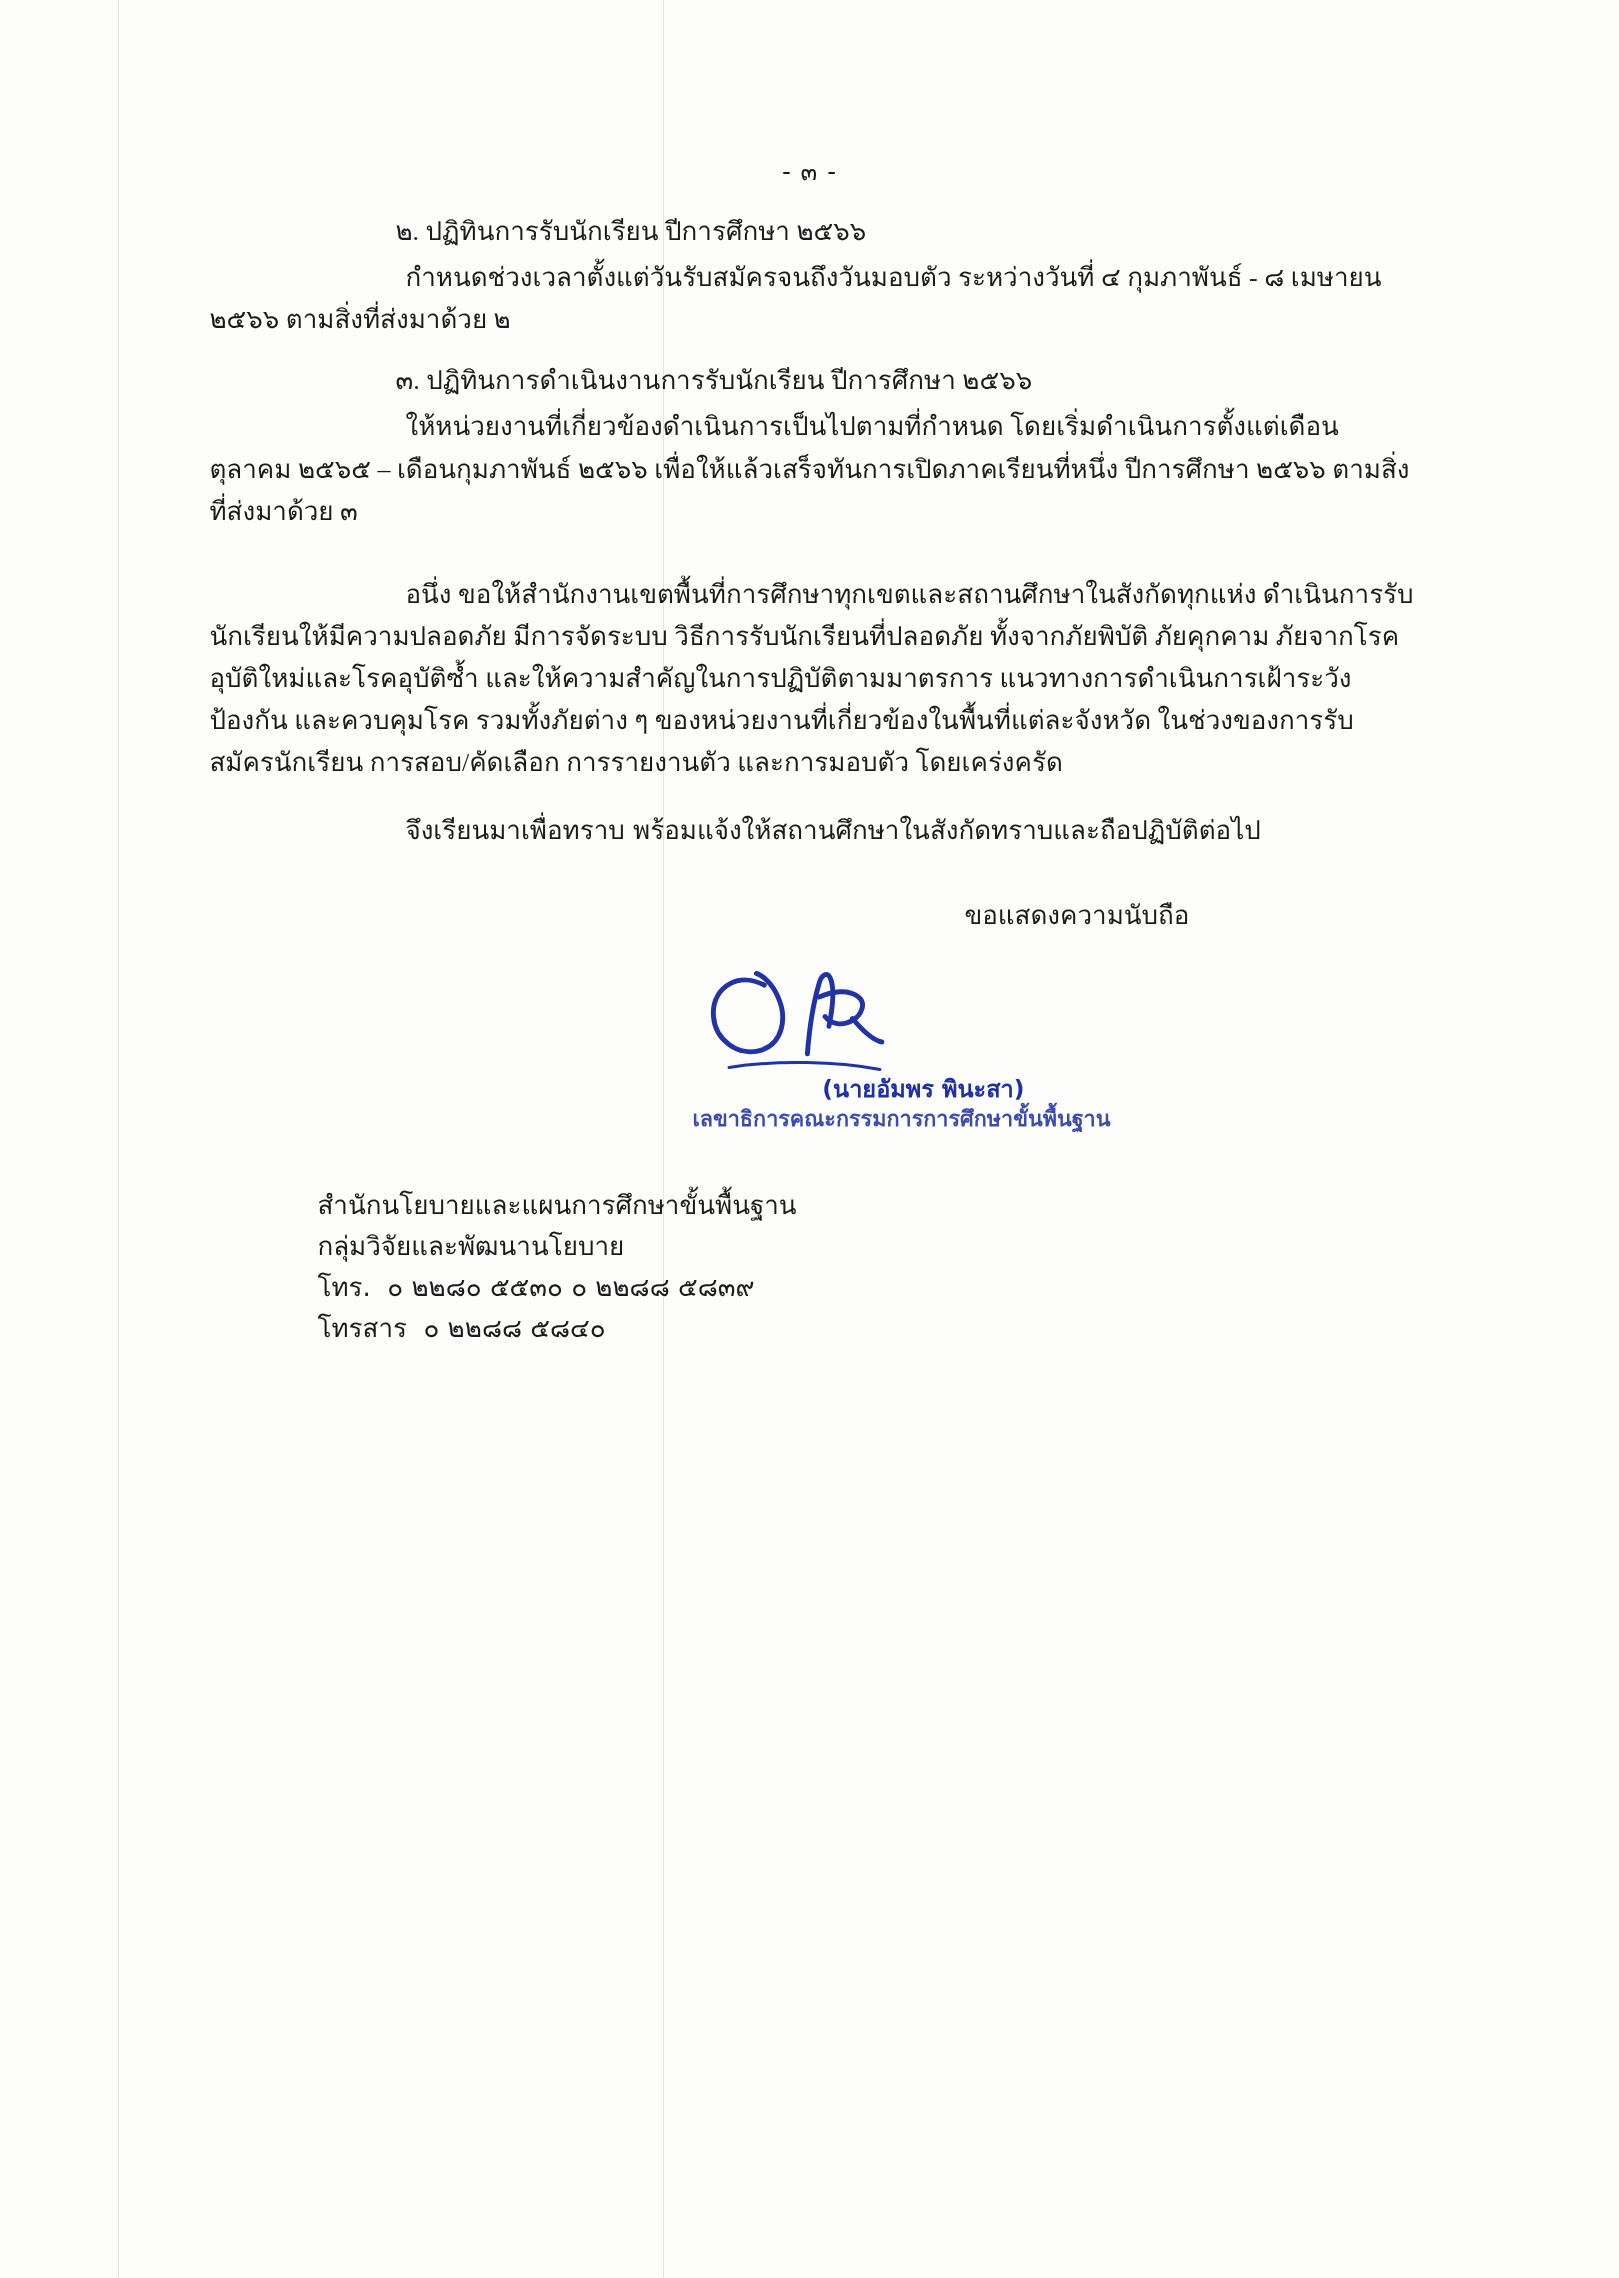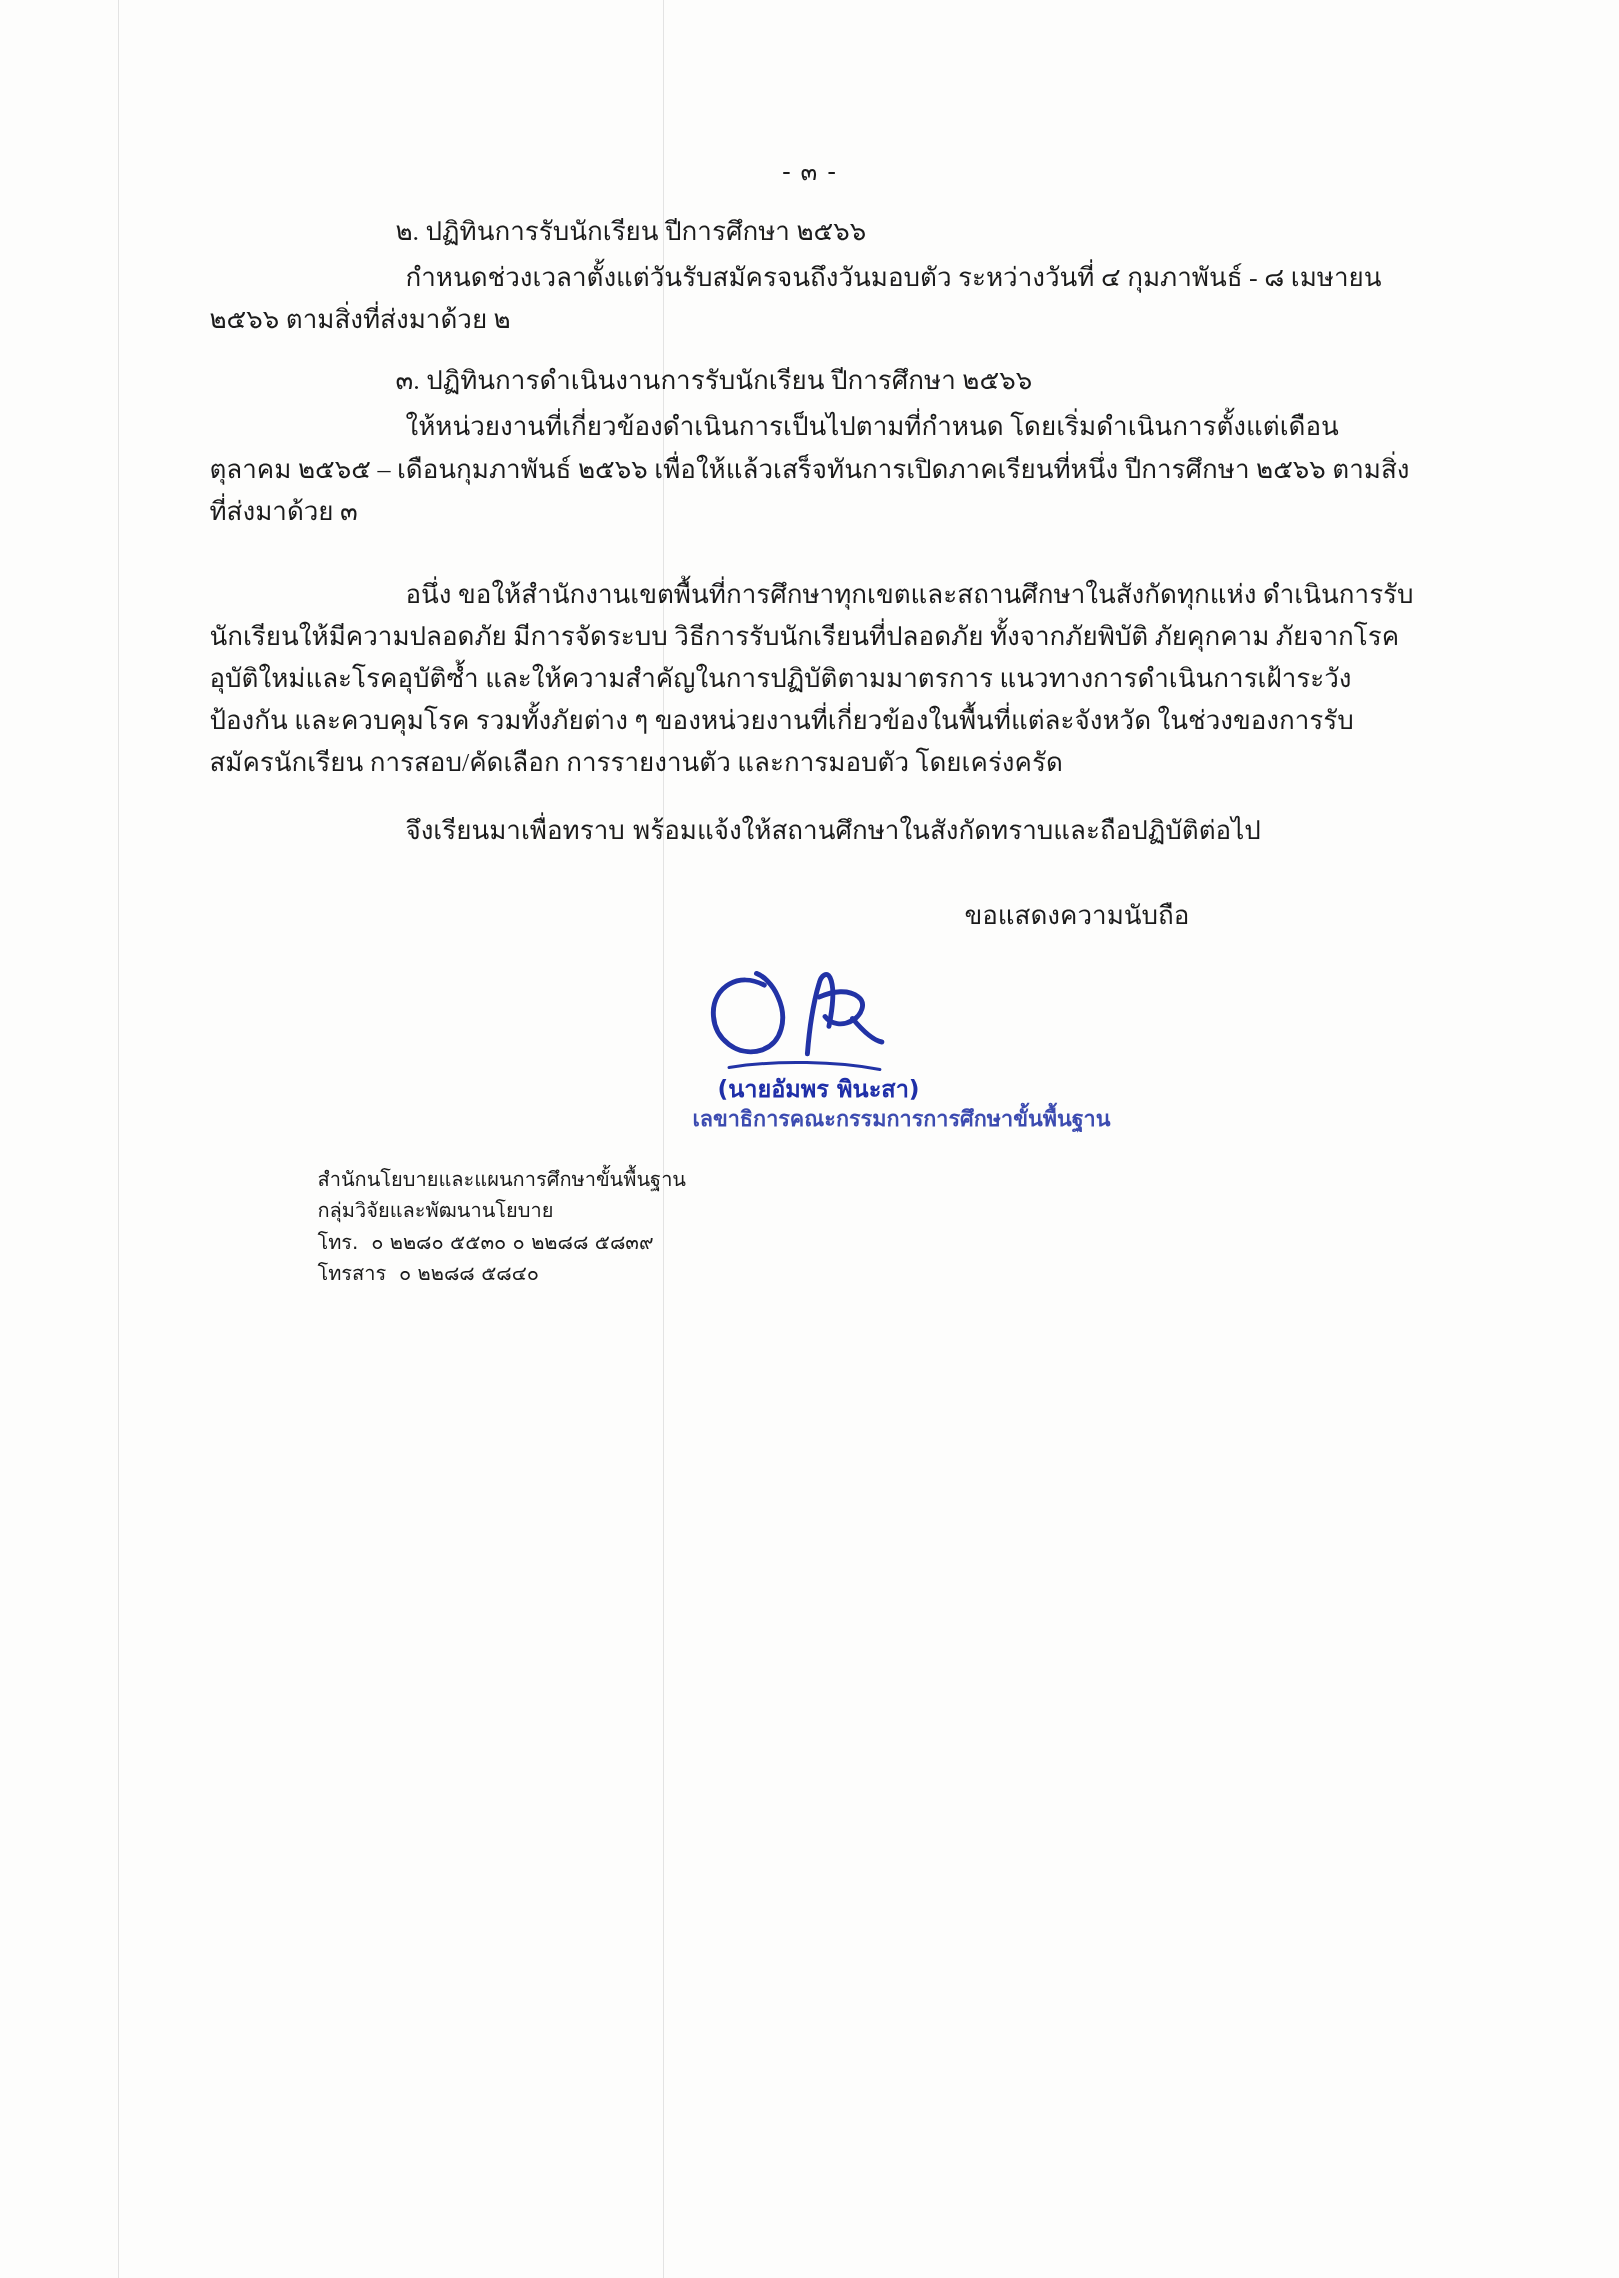--- a/index.html
+++ b/index.html
@@ -87,40 +87,41 @@
   .sig-svg {
     position: absolute;
     left: 461px;
     top: 7.8px;
   }
   .sig-name {
     position: absolute;
     left: 508px;
     top: 133px;
     width: 412px;
+    text-align: center;
     color: #1f2fa8;
     font-size: 23.5px;
     font-weight: bold;
   }
   .sig-title {
     position: absolute;
     left: 398px;
     top: 165px;
     width: 588px;
     text-align: center;
     color: #2233a6;
     font-size: 21.6px;
     font-weight: bold;
     opacity: 0.88;
   }
 
   .footer-block {
-    margin-top: 41px;
+    margin-top: 62px;
     padding-left: 108px;
-    font-size: 20px;
+    font-size: 26px;
     line-height: 1.58;
   }
   .footer-line { white-space: pre; }
 </style>
 </head>
 <body>
 
 <div class="page">
 
   <div class="fold left"></div>

